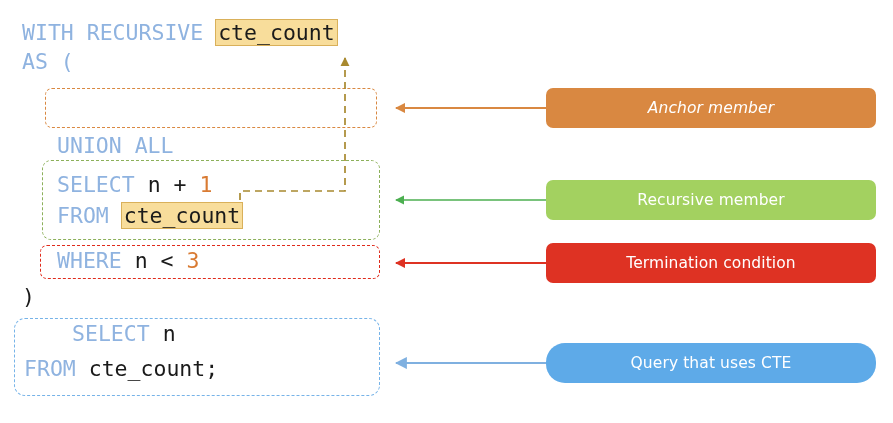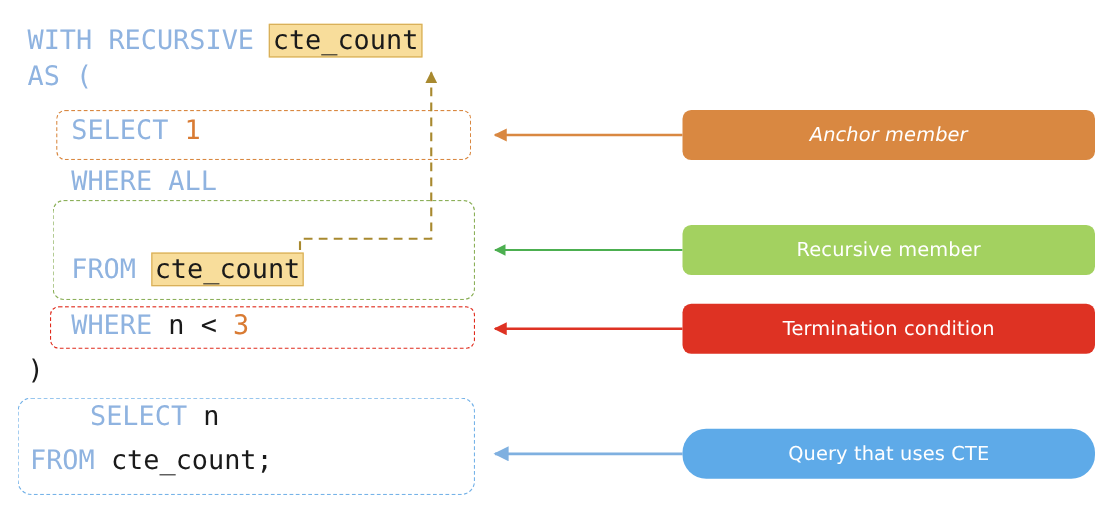--- a/index.html
+++ b/index.html
@@ -146,24 +146,24 @@
       <path d="M 546 363 L 396 363" fill="none" stroke="#7fb0e0" stroke-width="2.2" marker-end="url(#ah-blue)"></path>
     </g>
   </svg>
 
   <div class="code-layer">
 
     <div class="code-line" style="left:22px; top:20px;"><span class="kw">WITH RECURSIVE</span><span class="plain"> </span><span class="hl">cte_count</span></div>
 
     <div class="code-line kw" style="left:22px; top:49px;">AS (</div>
 
-    <div class="code-line" style="left:57px; top:92px;"><span class="kw">SELECT</span><span class="plain"> </span><span class="num">1</span></div>
 
-    <div class="code-line kw" style="left:57px; top:133px;">WHERE ALL</div>
+    <div class="code-line kw" style="left:57px; top:133px;">UNION ALL</div>
 
+    <div class="code-line" style="left:57px; top:172px;"><span class="kw">SELECT</span><span class="plain"> </span><span class="plain">n +</span><span class="plain"> </span><span class="num">1</span></div>
 
     <div class="code-line" style="left:57px; top:203px;"><span class="kw">FROM</span><span class="plain"> </span><span class="hl">cte_count</span></div>
 
     <div class="code-line" style="left:57px; top:248px;"><span class="kw">WHERE</span><span class="plain"> </span><span class="plain">n &lt;</span><span class="plain"> </span><span class="num">3</span></div>
 
     <div class="code-line plain" style="left:22px; top:284px;">)</div>
 
     <div class="code-line" style="left:24px; top:321px;margin-left:48px;"><span class="kw">SELECT</span><span class="plain"> </span><span class="plain">n</span></div>
 
     <div class="code-line" style="left:24px; top:356px;"><span class="kw">FROM</span><span class="plain"> </span><span class="plain">cte_count;</span></div>

